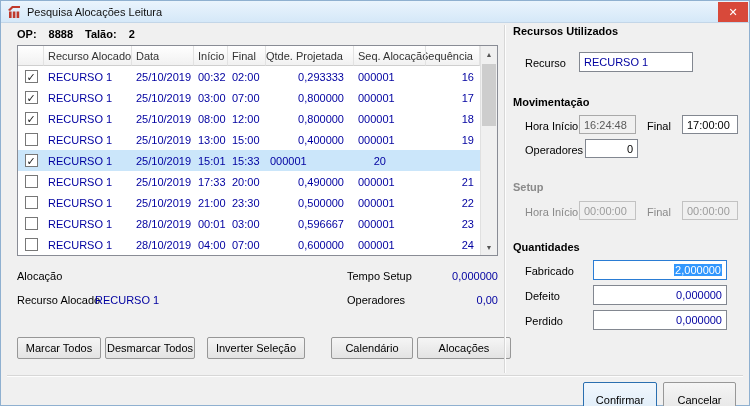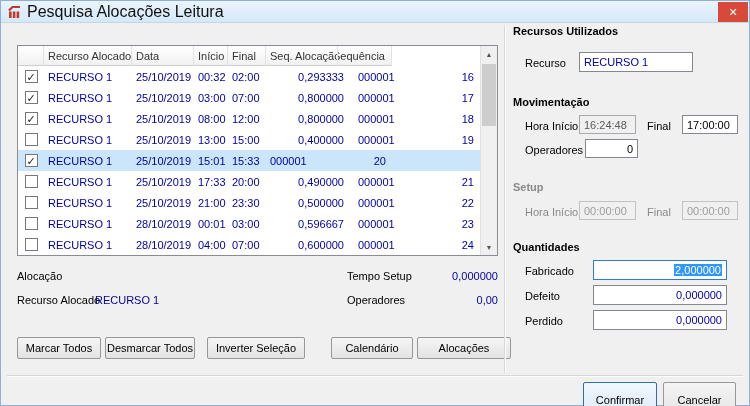--- a/index.html
+++ b/index.html
@@ -1,20 +1,20 @@
 <!DOCTYPE html>
 <html><head>
 <meta charset="utf-8">
 <style>
   *{box-sizing:border-box;margin:0;padding:0;}
   html,body{width:750px;height:406px;}
   body{font-family:"Liberation Sans","DejaVu Sans",sans-serif;font-size:11px;background:#f0f0f0;color:#000;position:relative;overflow:hidden;}
   .window{position:absolute;inset:0;border:1px solid #8fb0d0;background:#f0f0f0;}
   .titlebar{position:absolute;top:0;left:0;right:0;height:22px;background:linear-gradient(#eaf4fd,#d5e8f8);border-bottom:1px solid #c3d6e8;display:flex;align-items:center;padding-left:6px;}
-  .titlebar .title{margin-left:6px;font-size:16px;color:#111;}
+  .titlebar .title{margin-left:6px;font-size:11px;color:#111;}
   .close-btn{position:absolute;top:1px;right:1px;width:30px;height:20px;background:#d8493a;color:#fff;display:flex;align-items:center;justify-content:center;font-size:11px;cursor:pointer;}
   .op-line{position:absolute;left:16px;top:27px;font-weight:bold;}
   .op-line span{margin-right:12px;}
 
   
   .grid{position:absolute;left:16px;top:44px;width:481px;height:211px;background:#fff;border:1px solid #898c95;}
   .grid-header{display:flex;width:462px;}
   .gh{height:20px;background:linear-gradient(#ffffff,#f1f1f1);border-right:1px solid #e2e2e2;border-bottom:1px solid #cfcfcf;color:#333;display:flex;align-items:center;padding-left:4px;white-space:nowrap;overflow:hidden;}
   .grid-row{display:flex;width:462px;height:21px;}
   .grid-row.selected{background:#cbe6fa;}
@@ -71,28 +71,32 @@
         <path d="M1 5 L5 1 L13 1 L13 3 L6 3 L3 6 Z" fill="#c0392b"></path>
         <rect x="2" y="6.5" width="2.6" height="6.5" fill="#c0392b"></rect>
         <rect x="5.8" y="6.5" width="2.6" height="6.5" fill="#c0392b"></rect>
         <rect x="9.6" y="6.5" width="2.6" height="6.5" fill="#c0392b"></rect>
       </svg>
     </span>
     <span class="title">Pesquisa Alocações Leitura</span>
     <span class="close-btn">✕</span>
   </div>
 
+  <div class="op-line">
+    <span>OP:</span><span>8888</span><span>Talão:</span><span>2</span>
+  </div>
 
   <div class="grid">
     <div class="grid-header">
       <div class="gh c-cb"></div>
       <div class="gh c-rec">Recurso Alocado</div>
       <div class="gh c-data">Data</div>
       <div class="gh c-ini">Início</div>
       <div class="gh c-fin">Final</div>
+      <div class="gh c-qtde">Qtde. Projetada</div>
       <div class="gh c-seq">Seq. Alocação</div>
       <div class="gh c-seq2">Sequência</div>
     </div>
     <div>
         <div class="grid-row">
       <div class="cell c-cb">
             <span class="cb">✓</span>
           </div>
       <div class="cell c-rec">RECURSO 1</div>
       <div class="cell c-data">25/10/2019</div>

